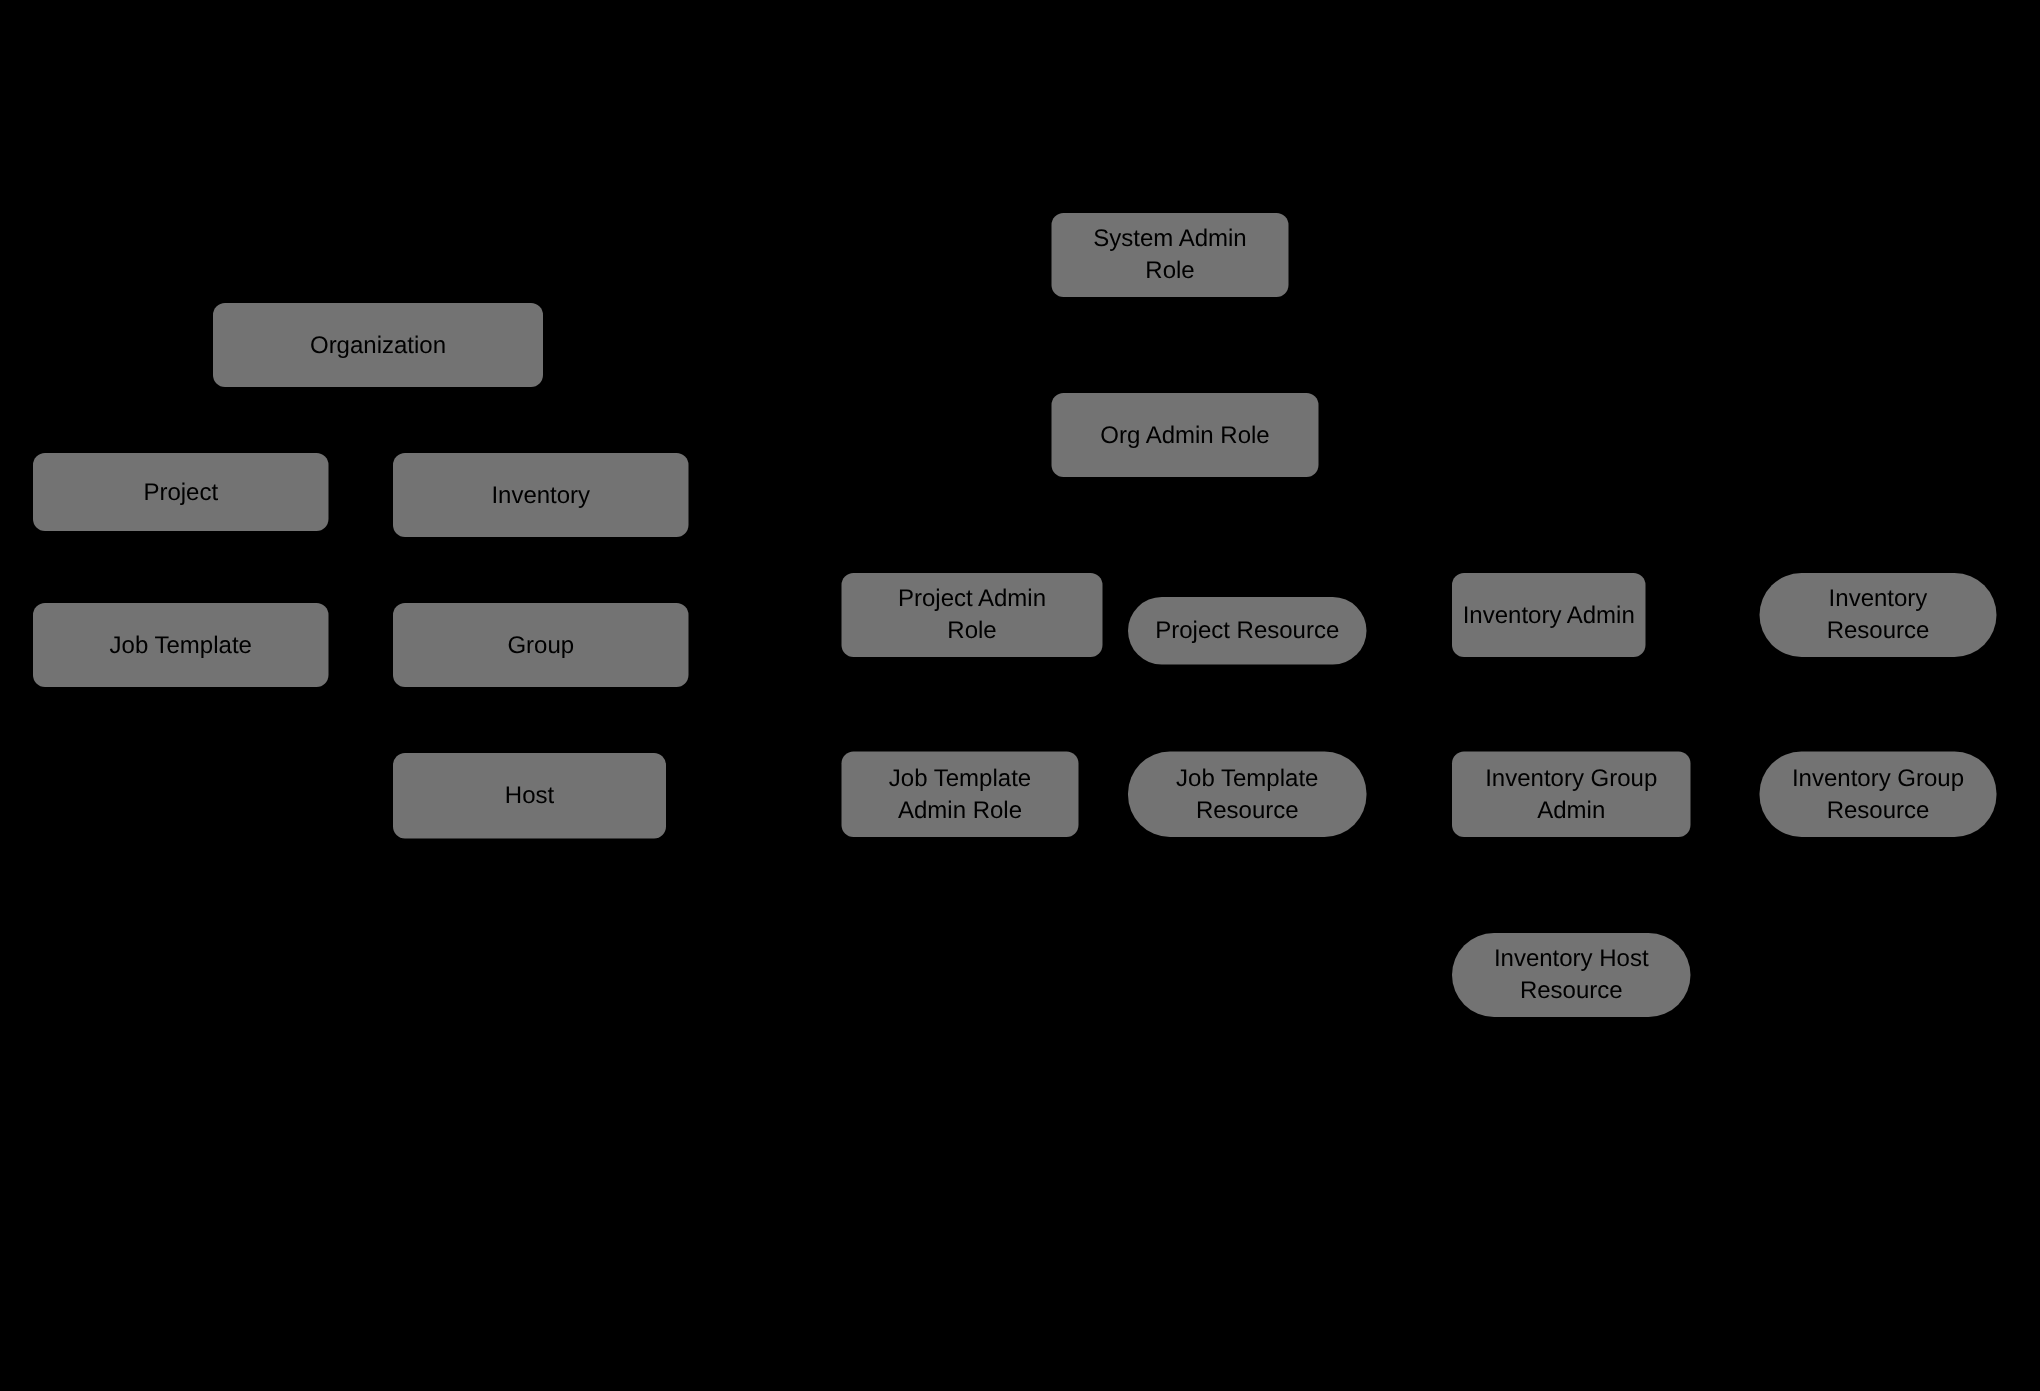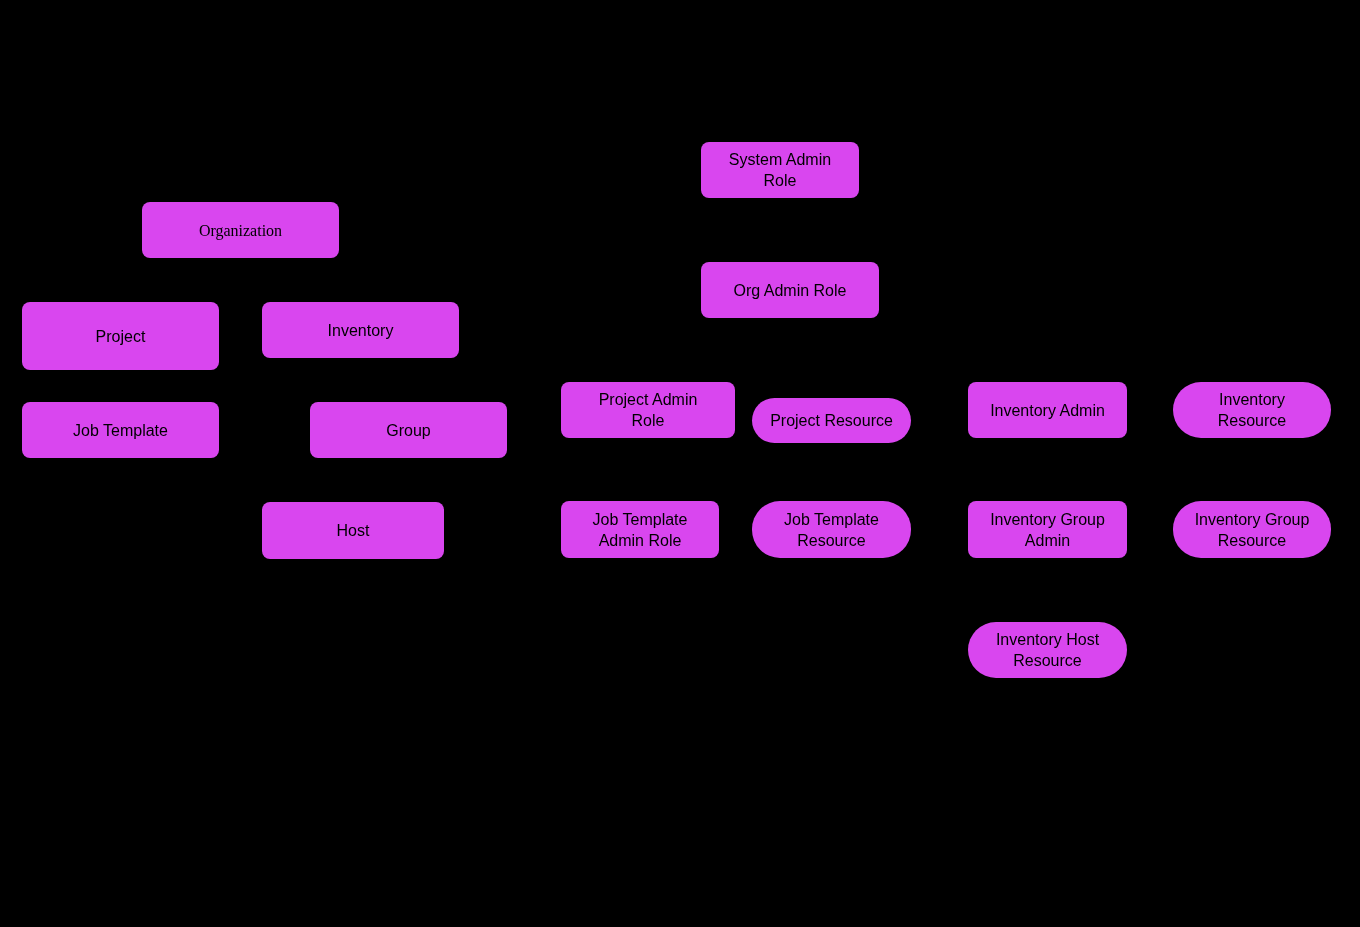--- a/index.html
+++ b/index.html
@@ -10,53 +10,53 @@
   #canvas {
     position: relative;
     width: 1360px;
     height: 927px;
     background: #000000;
     overflow: hidden;
     font-family: "Liberation Sans", "DejaVu Sans", sans-serif;
   }
   .node {
     position: absolute;
-    background: #d946ef;
+    background: #737373;
     color: #000000;
     display: flex;
     align-items: center;
     justify-content: center;
     text-align: center;
     font-size: 16px;
     line-height: 21px;
     box-sizing: border-box;
   }
   .node span {
     white-space: pre-line;
     display: block;
   }
   .rect {
     border-radius: 8px;
   }
   .pill {
     border-radius: 28px;
   }
   
-  .n-organization            { left: 142px;  top: 202px; width: 197px; height: 56px; font-family: Liberation Serif, serif; }
-  .n-project                 { left: 22px;   top: 302px; width: 197px; height: 68px; }
+  .n-organization            { left: 142px;  top: 202px; width: 220px; height: 56px; }
+  .n-project                 { left: 22px;   top: 302px; width: 197px; height: 52px; }
   .n-inventory               { left: 262px;  top: 302px; width: 197px; height: 56px; }
   .n-job-template            { left: 22px;   top: 402px; width: 197px; height: 56px; }
-  .n-group                   { left: 262px;  top: 402px; width: 197px; height: 56px; margin-left: 48px; }
+  .n-group                   { left: 262px;  top: 402px; width: 197px; height: 56px; }
   .n-host                    { left: 262px;  top: 502px; width: 182px; height: 57px; }
   
   .n-system-admin-role       { left: 701px;  top: 142px; width: 158px; height: 56px; }
   .n-org-admin-role          { left: 701px;  top: 262px; width: 178px; height: 56px; }
   .n-project-admin-role      { left: 561px;  top: 382px; width: 174px; height: 56px; }
   .n-job-template-admin-role { left: 561px;  top: 501px; width: 158px; height: 57px; }
-  .n-inventory-admin         { left: 968px;  top: 382px; width: 159px; height: 56px; text-align: center; }
+  .n-inventory-admin         { left: 968px;  top: 382px; width: 129px; height: 56px; text-align: center; }
   .n-inventory-group-admin   { left: 968px;  top: 501px; width: 159px; height: 57px; }
   
   .n-org-resource            { left: 941px;  top: 262px; width: 158px; height: 56px; }
   .n-project-resource        { left: 752px;  top: 398px; width: 159px; height: 45px; }
   .n-job-template-resource   { left: 752px;  top: 501px; width: 159px; height: 57px; }
   .n-inventory-resource      { left: 1173px; top: 382px; width: 158px; height: 56px; }
   .n-inventory-group-resource{ left: 1173px; top: 501px; width: 158px; height: 57px; }
   .n-inventory-host-resource { left: 968px;  top: 622px; width: 159px; height: 56px; }
 </style>
 </head>

